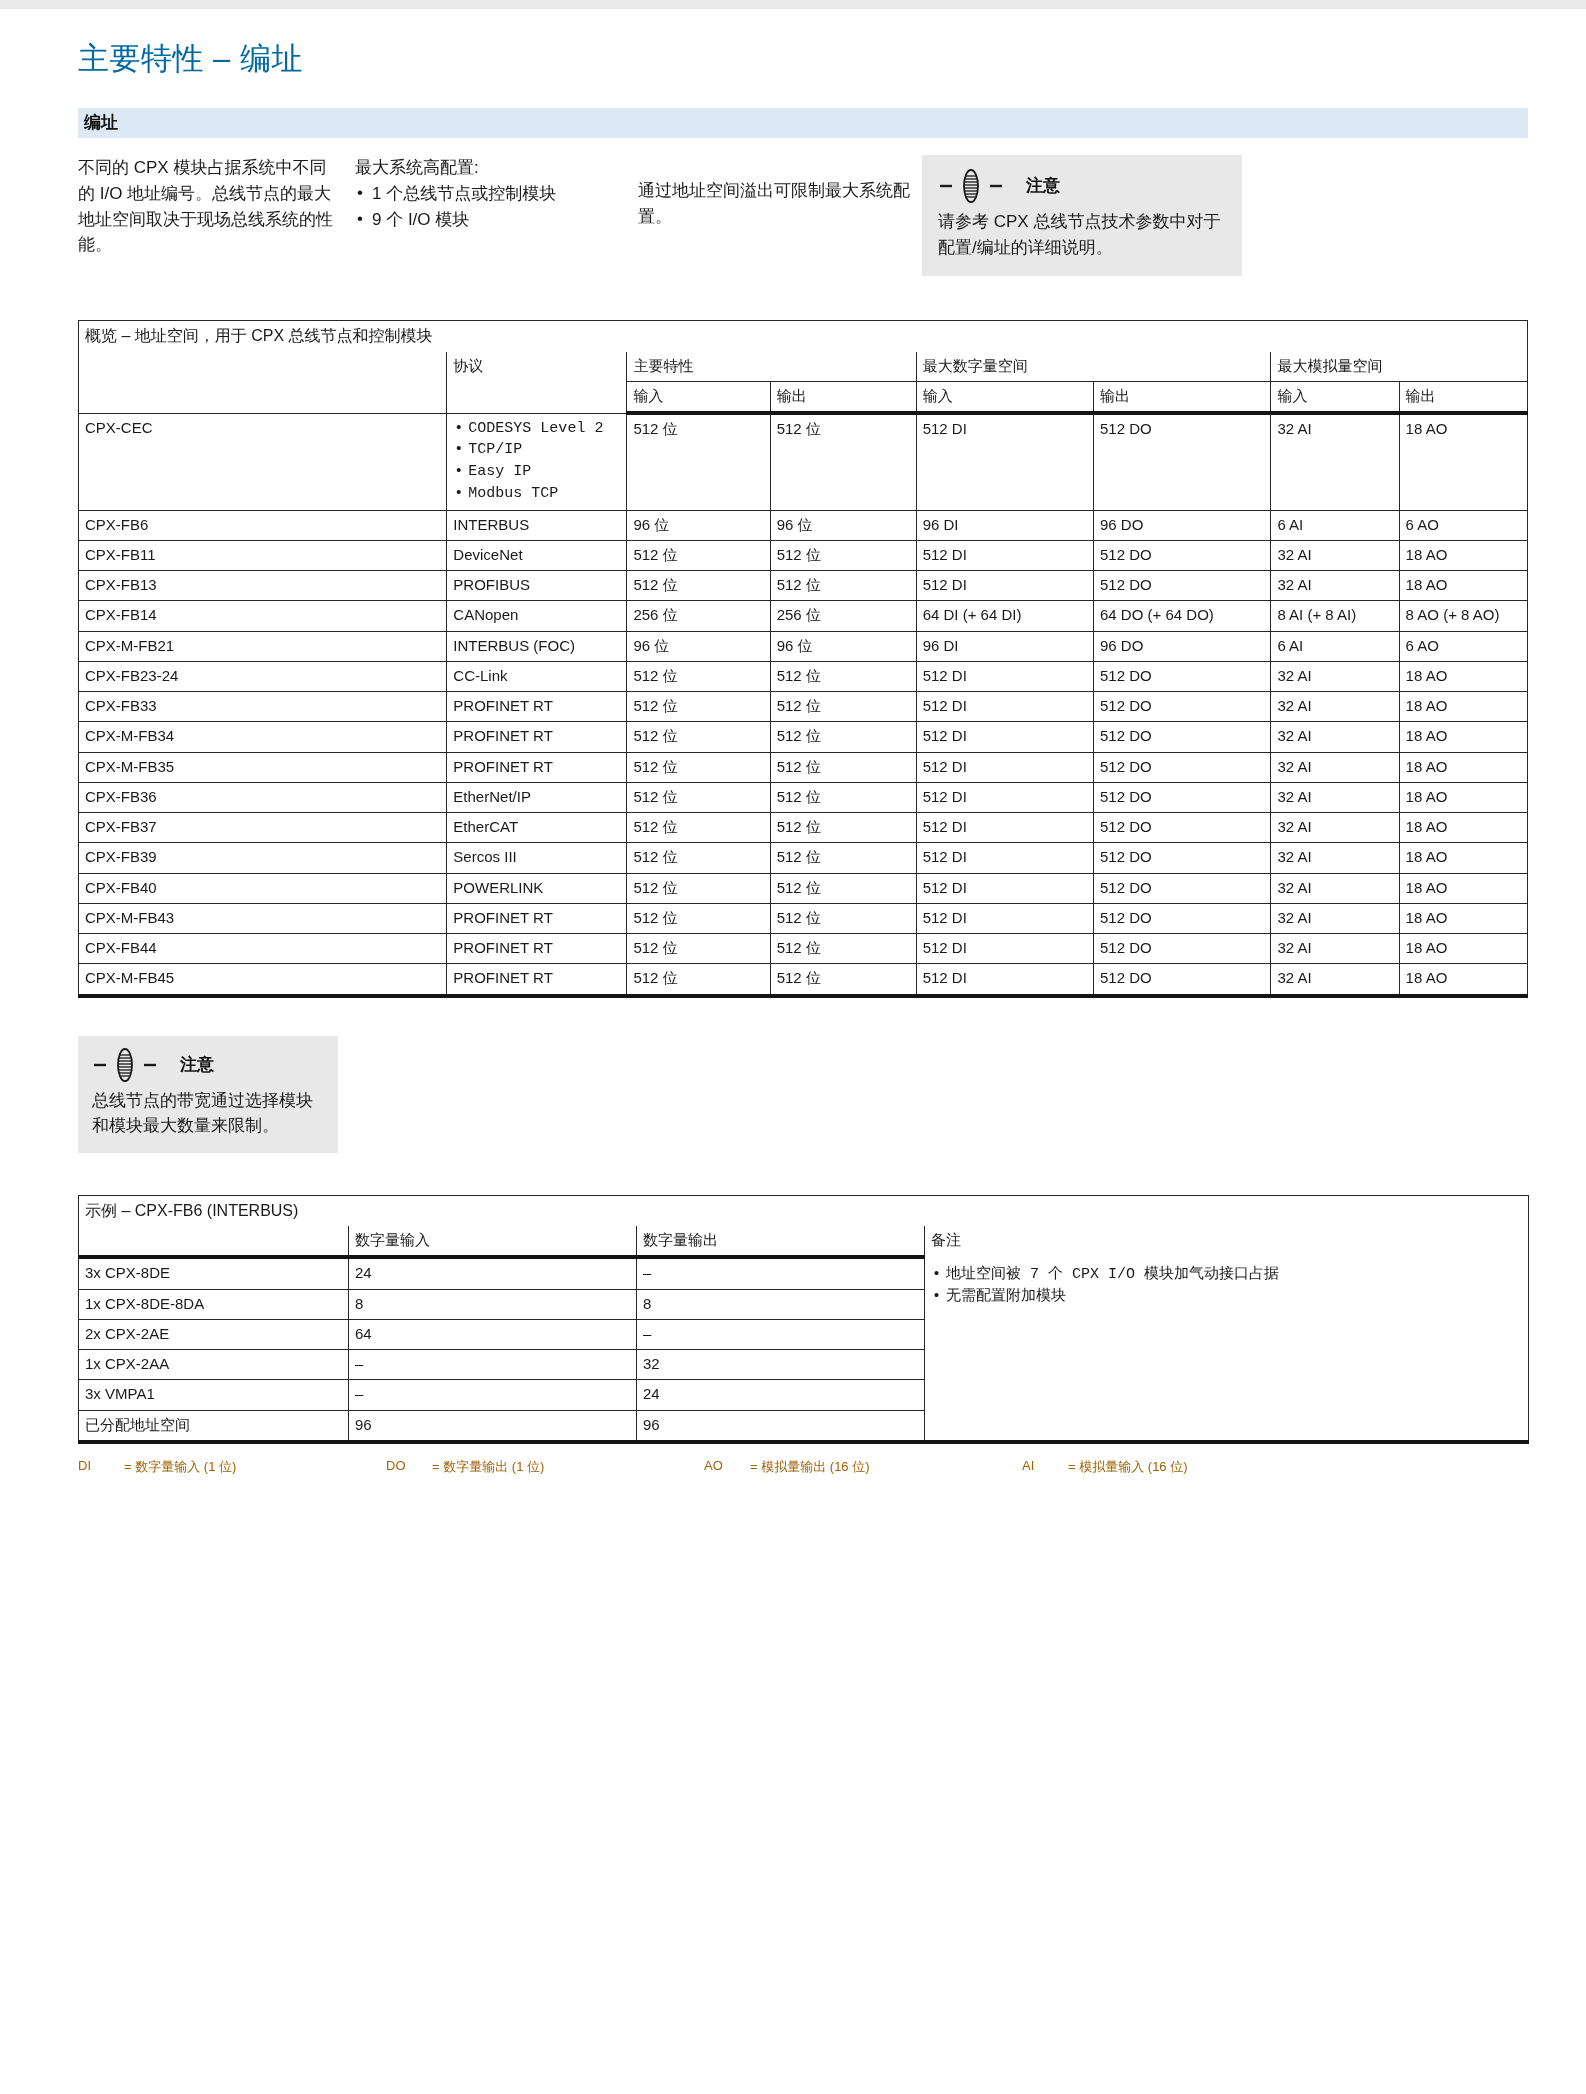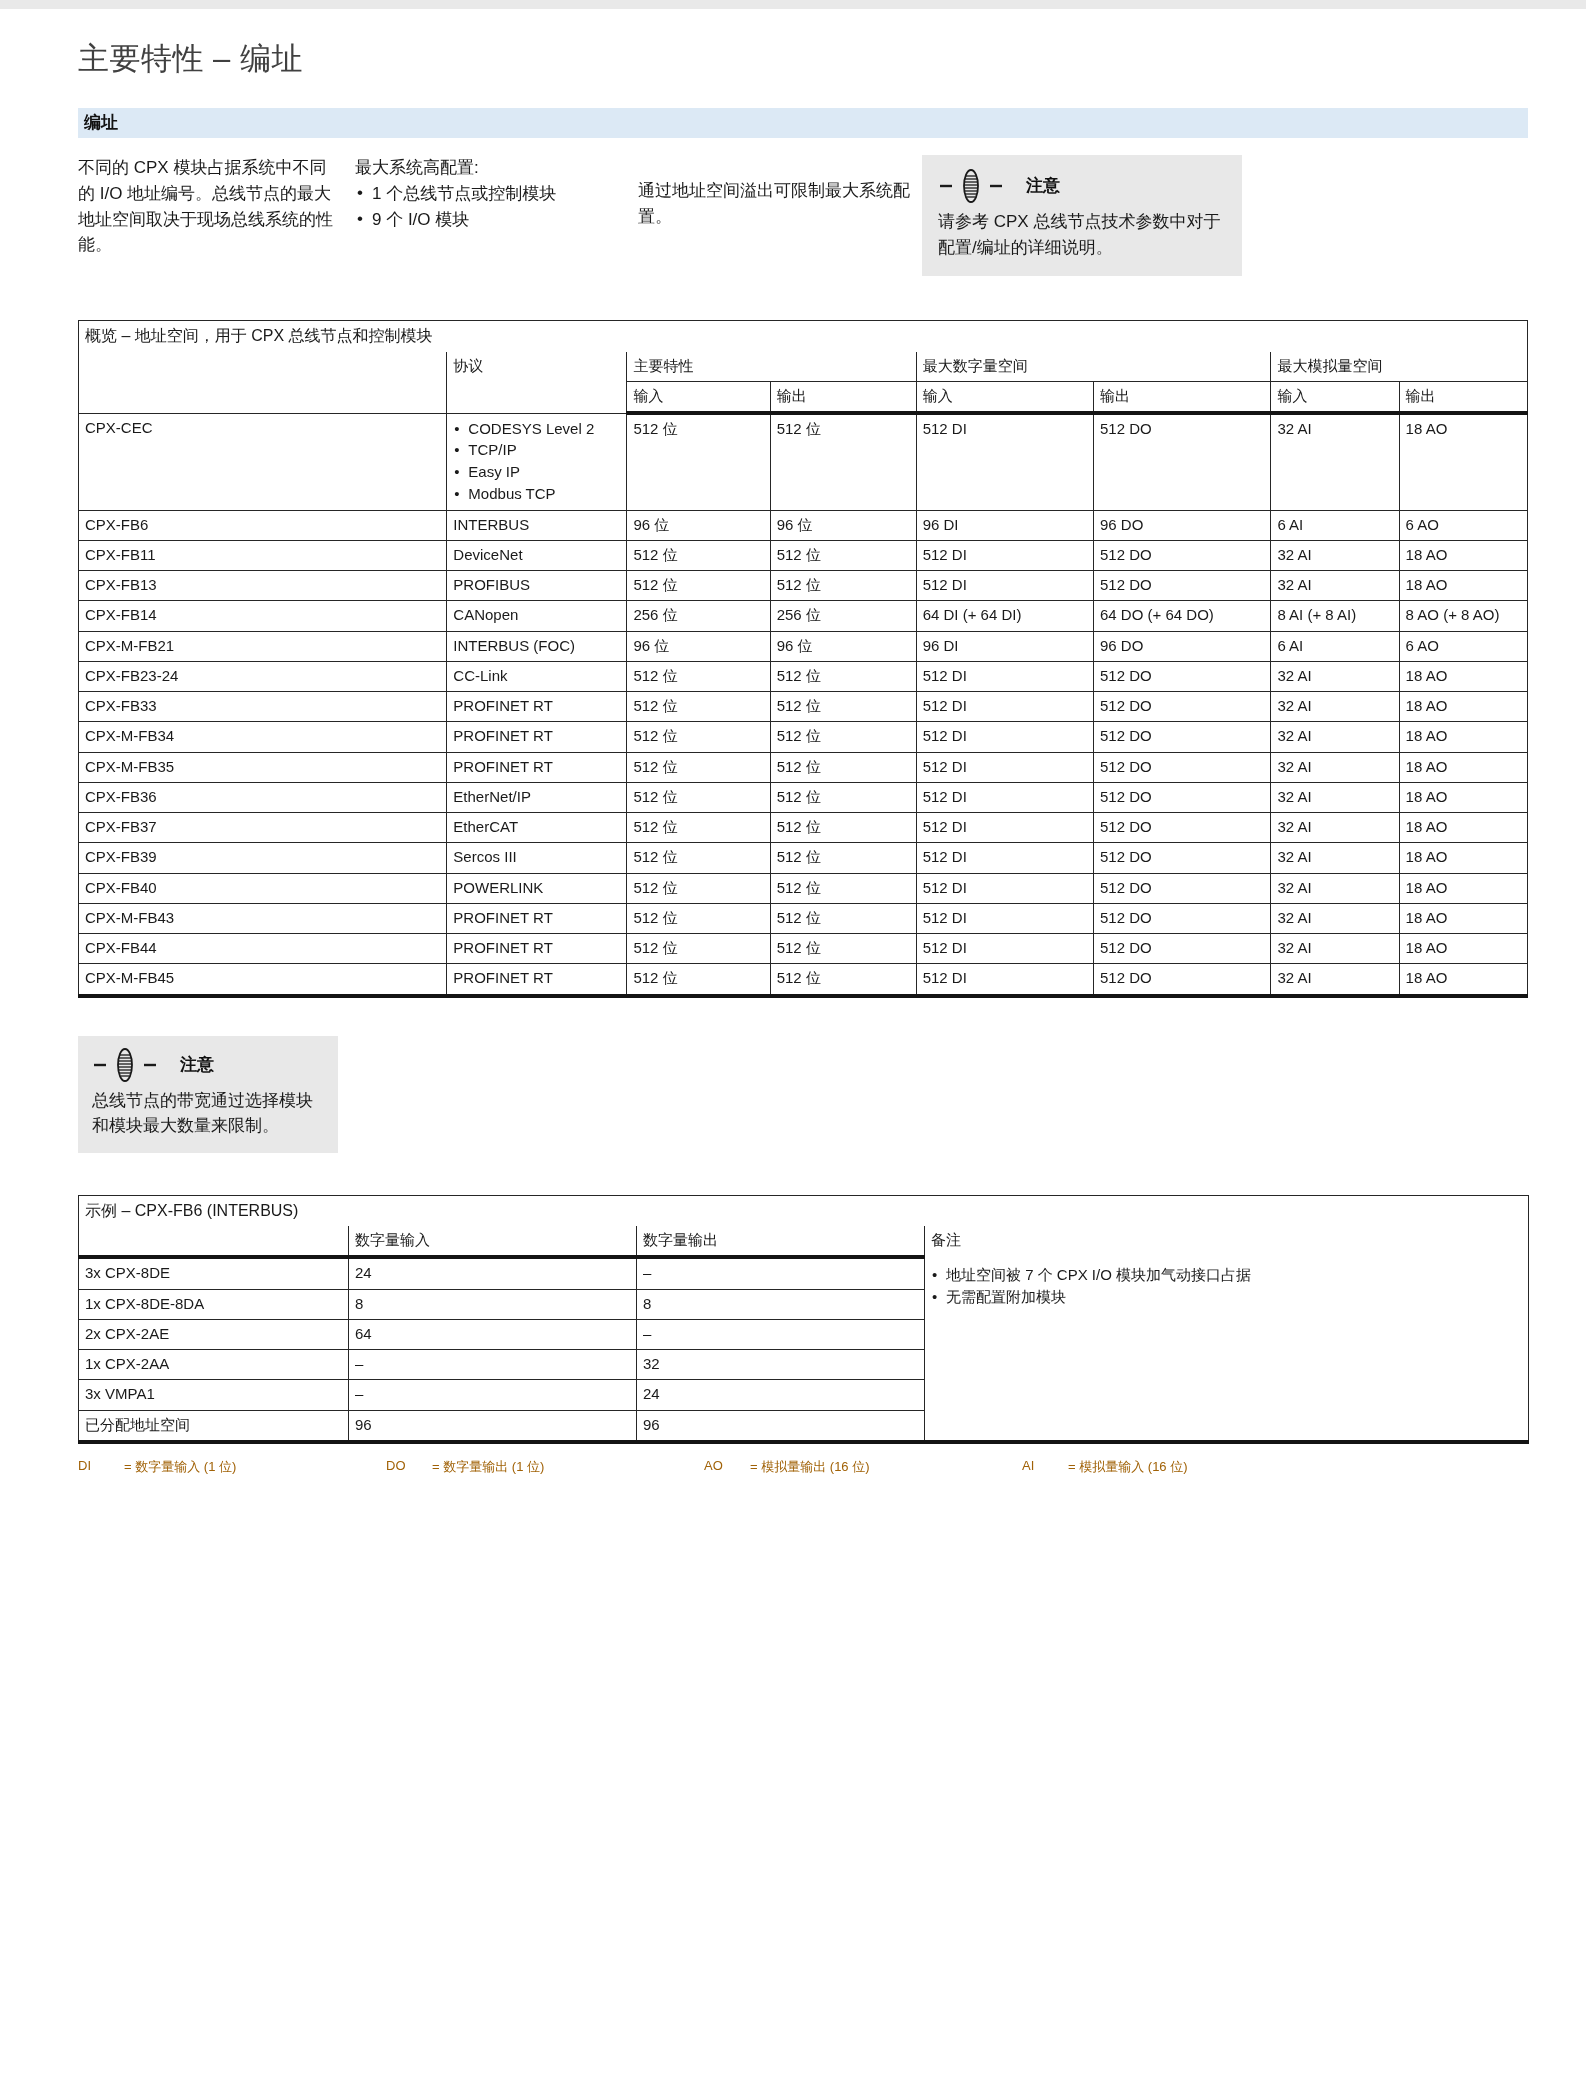--- a/index.html
+++ b/index.html
@@ -33,21 +33,21 @@
     position: absolute;
     left: 78px;
     top: 0;
     width: 1450px;
   }
   h1.page-title {
     font-size: 31px;
     font-weight: 400;
     letter-spacing: 0.5px;
     margin: 38px 0 0 0;
-    color: #404040;
+    color: #0369a1;
   }
   .section-bar {
     margin-top: 28px;
     background: #dce9f5;
     height: 30px;
     line-height: 30px;
     padding-left: 6px;
     font-size: 17px;
     font-weight: 700;
     color: #111;
@@ -147,20 +147,21 @@
   tr.thickline td {
     border-bottom: 4px solid #141414 !important;
   }
   tr.lastrow td {
     border-bottom: 4px solid #141414 !important;
   }
   table.grid ul.cellbul {
     list-style: none;
     margin: 0;
     padding: 0;
+    font-family: Liberation Mono, monospace;
   }
   table.grid ul.cellbul li {
     position: relative;
     padding-left: 15px;
     line-height: 1.45;
   }
   table.grid ul.cellbul li::before {
     content: "•";
     position: absolute;
     left: 1px;

